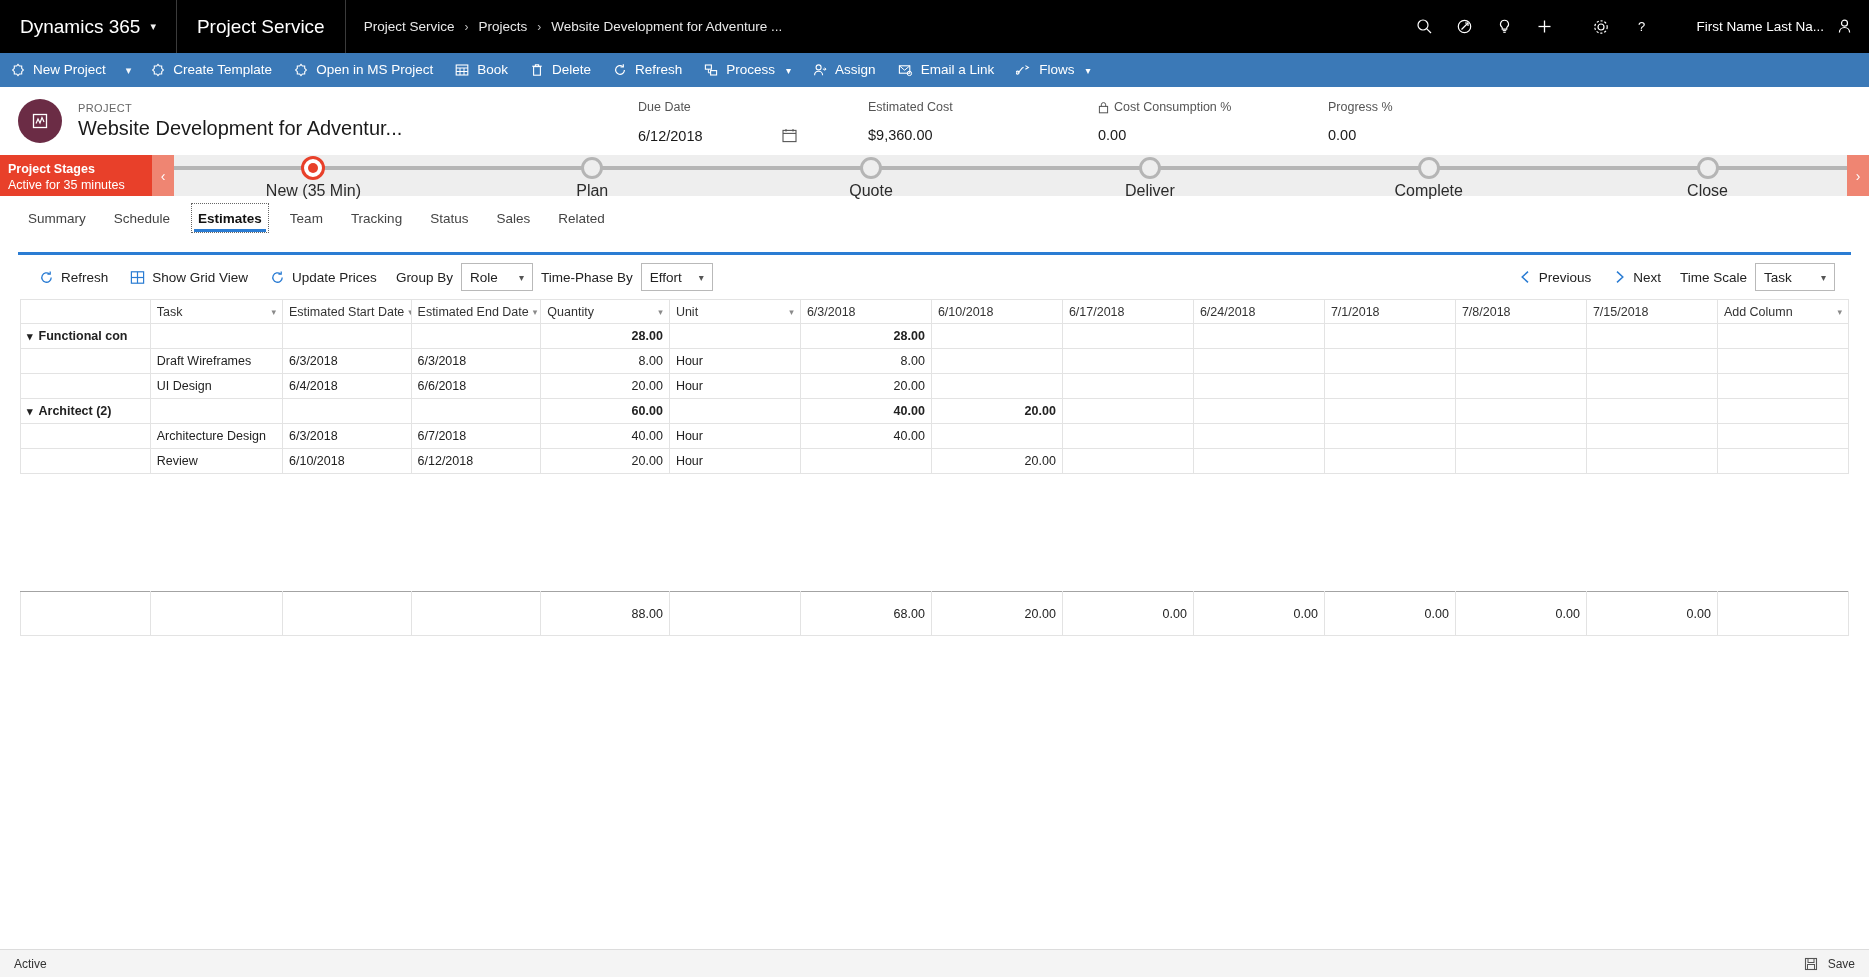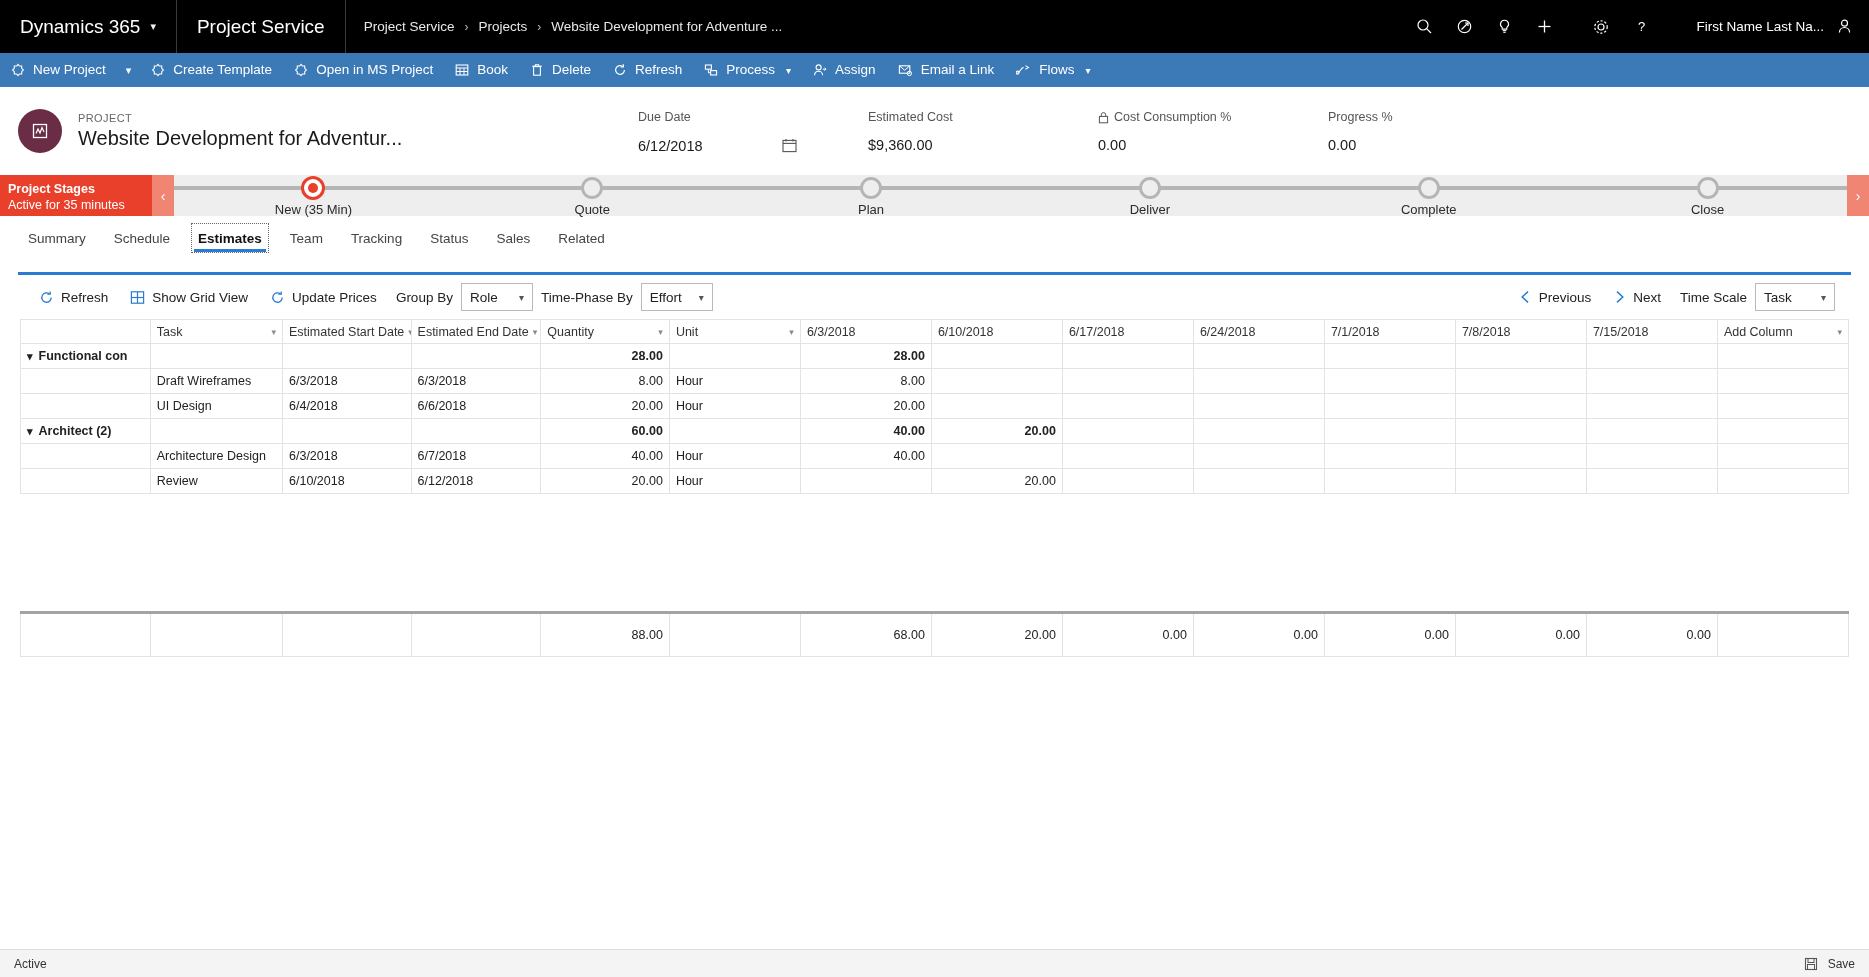--- a/index.html
+++ b/index.html
@@ -53,21 +53,21 @@
   .cmd {
     display: flex; align-items: center; gap: 8px;
     height: 34px; padding: 0 11px; white-space: nowrap;
   }
   .cmd .lbl { line-height: 1; }
   .cmd-split { padding: 0 9px; }
   .cmd-chev { font-size: 10px; margin-left: 3px; }
 
   
   .rechead {
-    height: 88px; background: #ffffff; display: flex; align-items: center;
+    height: 68px; background: #ffffff; display: flex; align-items: center;
     padding: 0 0 0 18px; border-bottom: 0;
   }
   .rh-avatar {
     width: 44px; height: 44px; border-radius: 50%;
     background: #6b2c45; display: flex; align-items: center; justify-content: center;
     margin-right: 16px; flex: none;
   }
   .rh-titles { width: 560px; }
   .rh-kicker { font-size: 11px; color: #666; letter-spacing: .4px; }
   .rh-title { font-size: 20px; color: #1a1a1a; font-weight: 400; margin-top: 3px; }
@@ -107,21 +107,21 @@
   }
   .bpf-node.active .bpf-dot {
     border-color: #e8402a; background: #fff;
     width: 24px; height: 24px; top: 1px;
   }
   .bpf-node.active .bpf-dot::after {
     content: ""; position: absolute; left: 50%; top: 50%;
     width: 10px; height: 10px; border-radius: 50%; background: #e8402a;
     transform: translate(-50%, -50%);
   }
-  .bpf-lbl { position: absolute; top: 27px; left: 0; right: 0; font-size: 13px; color: #2b2b2b; }
+  .bpf-lbl { position: absolute; top: 27px; left: 0; right: 0; font-size: 16px; color: #2b2b2b; }
   .bpf-next {
     width: 22px; background: #ef8572; color: #fff; flex: none;
     display: flex; align-items: center; justify-content: center; font-size: 14px;
   }
 
   
   .tabs {
     height: 44px; display: flex; align-items: center; gap: 0;
     padding-left: 14px; background: #fff;
   }
@@ -173,21 +173,21 @@
   }
   th .hdr { display: flex; align-items: center; justify-content: space-between; gap: 4px; }
   th .hchev { font-size: 9px; color: #8a8a8a; }
   td.num { text-align: right; }
   tr.group td { font-weight: bold; }
   tr.group td.gname {
     font-weight: bold; font-size: 12.5px;
   }
   .gname-inner { display: flex; align-items: center; gap: 6px; }
   .gchev { font-size: 11px; }
-  tr.total td { border-top: 3px solid #a3a3a3; height: 44px; }
+  tr.total td { border-top: 1px solid #a3a3a3; height: 44px; }
 
   
   .statusbar {
     position: absolute; left: 0; right: 0; bottom: 0; height: 28px;
     background: #f4f4f4; border-top: 1px solid #dcdcdc;
     display: flex; align-items: center; padding: 0 14px; font-size: 12px; color: #333;
   }
   .sb-spacer { flex: 1; }
   .sb-right { display: flex; align-items: flex-start; gap: 10px; }
   .page { position: relative; width: 1869px; height: 977px; }
@@ -450,25 +450,25 @@
     <div class="bpf-collapse">‹</div>
     <div class="bpf-track">
       <div class="bpf-line"></div>
       <div class="bpf-nodes">
         <div class="bpf-node active">
           <div class="bpf-dot"></div>
           <div class="bpf-lbl">New  (35 Min)</div>
         </div>
         <div class="bpf-node">
           <div class="bpf-dot"></div>
-          <div class="bpf-lbl">Quote</div>
+          <div class="bpf-lbl">Plan</div>
         </div>
         <div class="bpf-node">
           <div class="bpf-dot"></div>
-          <div class="bpf-lbl">Plan</div>
+          <div class="bpf-lbl">Quote</div>
         </div>
         <div class="bpf-node">
           <div class="bpf-dot"></div>
           <div class="bpf-lbl">Deliver</div>
         </div>
         <div class="bpf-node">
           <div class="bpf-dot"></div>
           <div class="bpf-lbl">Complete</div>
         </div>
         <div class="bpf-node">

